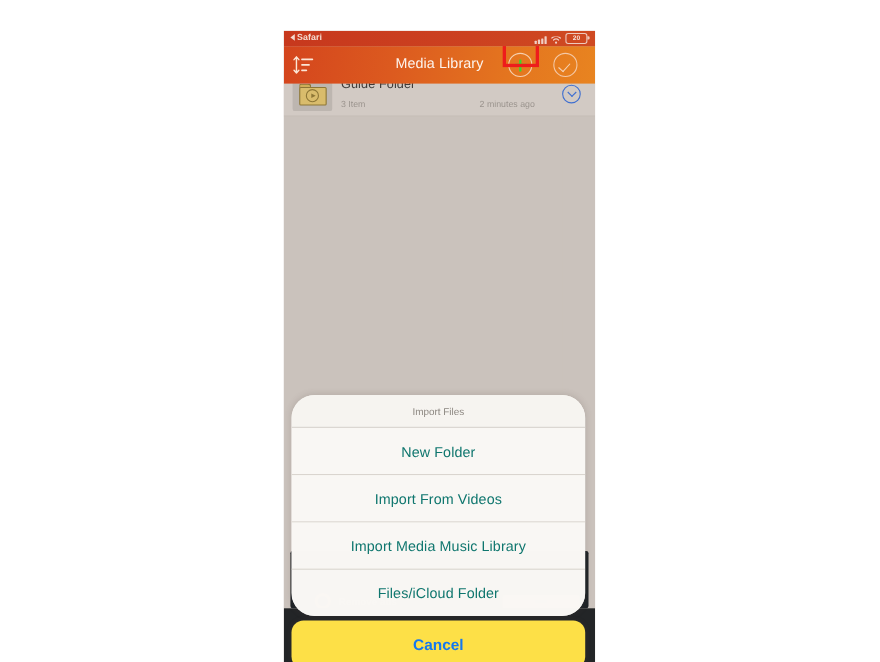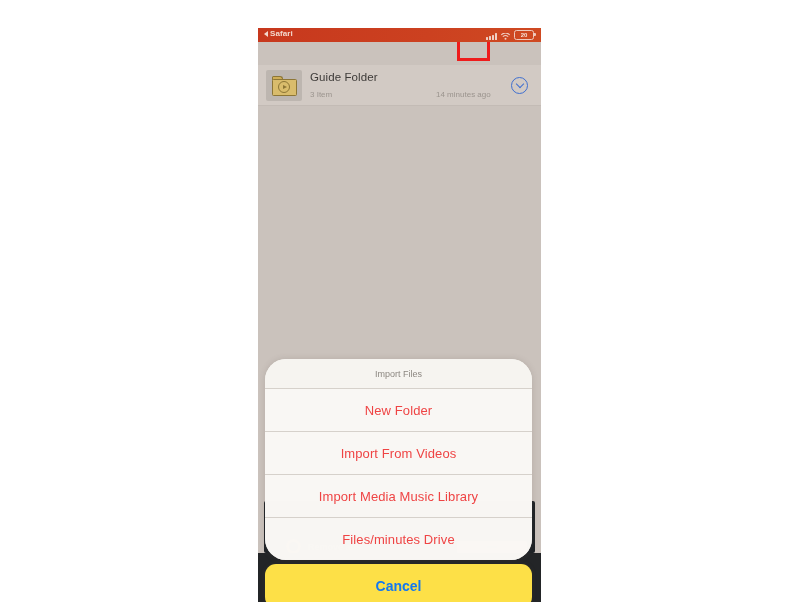--- a/index.html
+++ b/index.html
@@ -393,21 +393,21 @@
     color: #8c8781;
     border-bottom: .6px solid #d6d1cb;
     background: rgba(246,244,240,.9);
   }
   .sheet-item {
     height: 42px;
     display: flex;
     align-items: center;
     justify-content: center;
     font-size: 13px;
-    color: #ef4444;
+    color: #0f766e;
     border-bottom: .6px solid #d6d1cb;
     background: rgba(249,247,244,.9);
     letter-spacing: .1px;
   }
   .sheet-item:last-child { border-bottom: none; }
 
   
   #cancel-button {
     position: absolute;
     left: 7px;
@@ -479,58 +479,78 @@
           <path d="M2.2 3.4 A3.6 3.6 0 0 1 6.8 3.4" stroke="#f0cfc4" stroke-width="1.1" fill="none" stroke-linecap="round"></path>
           <circle cx="4.5" cy="5.8" r="1" fill="#f0cfc4"></circle>
         </svg>
       </span>
       <span class="sb-batt">
         <span>20</span>
       </span>
     </div>
   </div>
 
+  <div id="nav-bar">
+    <div id="sort-button">
+      <svg width="20" height="18" viewBox="0 0 20 18">
+        <path d="M3.5 2 L3.5 16 M1.3 4.2 L3.5 1.7 L5.7 4.2 M1.3 13.8 L3.5 16.3 L5.7 13.8" stroke="#fbe6d6" stroke-width="1.3" fill="none" stroke-linecap="round" stroke-linejoin="round"></path>
+        <path d="M8.5 4 H18" stroke="#fbe6d6" stroke-width="1.5" stroke-linecap="round"></path>
+        <path d="M8.5 9 H15" stroke="#fbe6d6" stroke-width="1.5" stroke-linecap="round"></path>
+        <path d="M8.5 14 H12.5" stroke="#fbe6d6" stroke-width="1.5" stroke-linecap="round"></path>
+      </svg>
+    </div>
+
+    <div id="nav-title">Media Library</div>
+
+    <div id="plus-button">
+      <span class="plus-glyph"></span>
+    </div>
+
+    <div id="select-button">
+      <span class="check-glyph"></span>
+    </div>
+  </div>
 
   <div id="plus-highlight"></div>
 
   <div id="content">
 
     <div id="folder-row">
       <div id="folder-icon">
         <span class="folder-shape">
           <span class="folder-tab"></span>
           <span class="folder-body">
               <span class="folder-play"></span>
             </span>
         </span>
       </div>
       <div id="folder-title">Guide Folder</div>
       <div id="folder-count">3 Item</div>
-      <div id="folder-time">14 minutes ago</div>
+      <div id="folder-time">2 minutes ago</div>
       <div id="folder-chevron">
         <span class="chev-glyph"></span>
       </div>
     </div>
 
   </div>
 
   <div id="bottom-dark-fill"></div>
 
   <div id="ad-banner">
     <span id="ad-icon"></span>
     <span id="ad-label">Remove ads</span>
     <span id="ad-media-box"></span>
   </div>
 
   <div id="action-sheet">
     <div class="sheet-title">Import Files</div>
     <div class="sheet-item">New Folder</div>
     <div class="sheet-item">Import From Videos</div>
     <div class="sheet-item">Import Media Music Library</div>
-    <div class="sheet-item">Files/minutes Drive</div>
+    <div class="sheet-item">Files/iCloud Folder</div>
   </div>
 
   <div id="cancel-button">Cancel</div>
 
   <div id="bottom-bar">
     <div id="home-indicator"></div>
   </div>
 
 </div>
 

